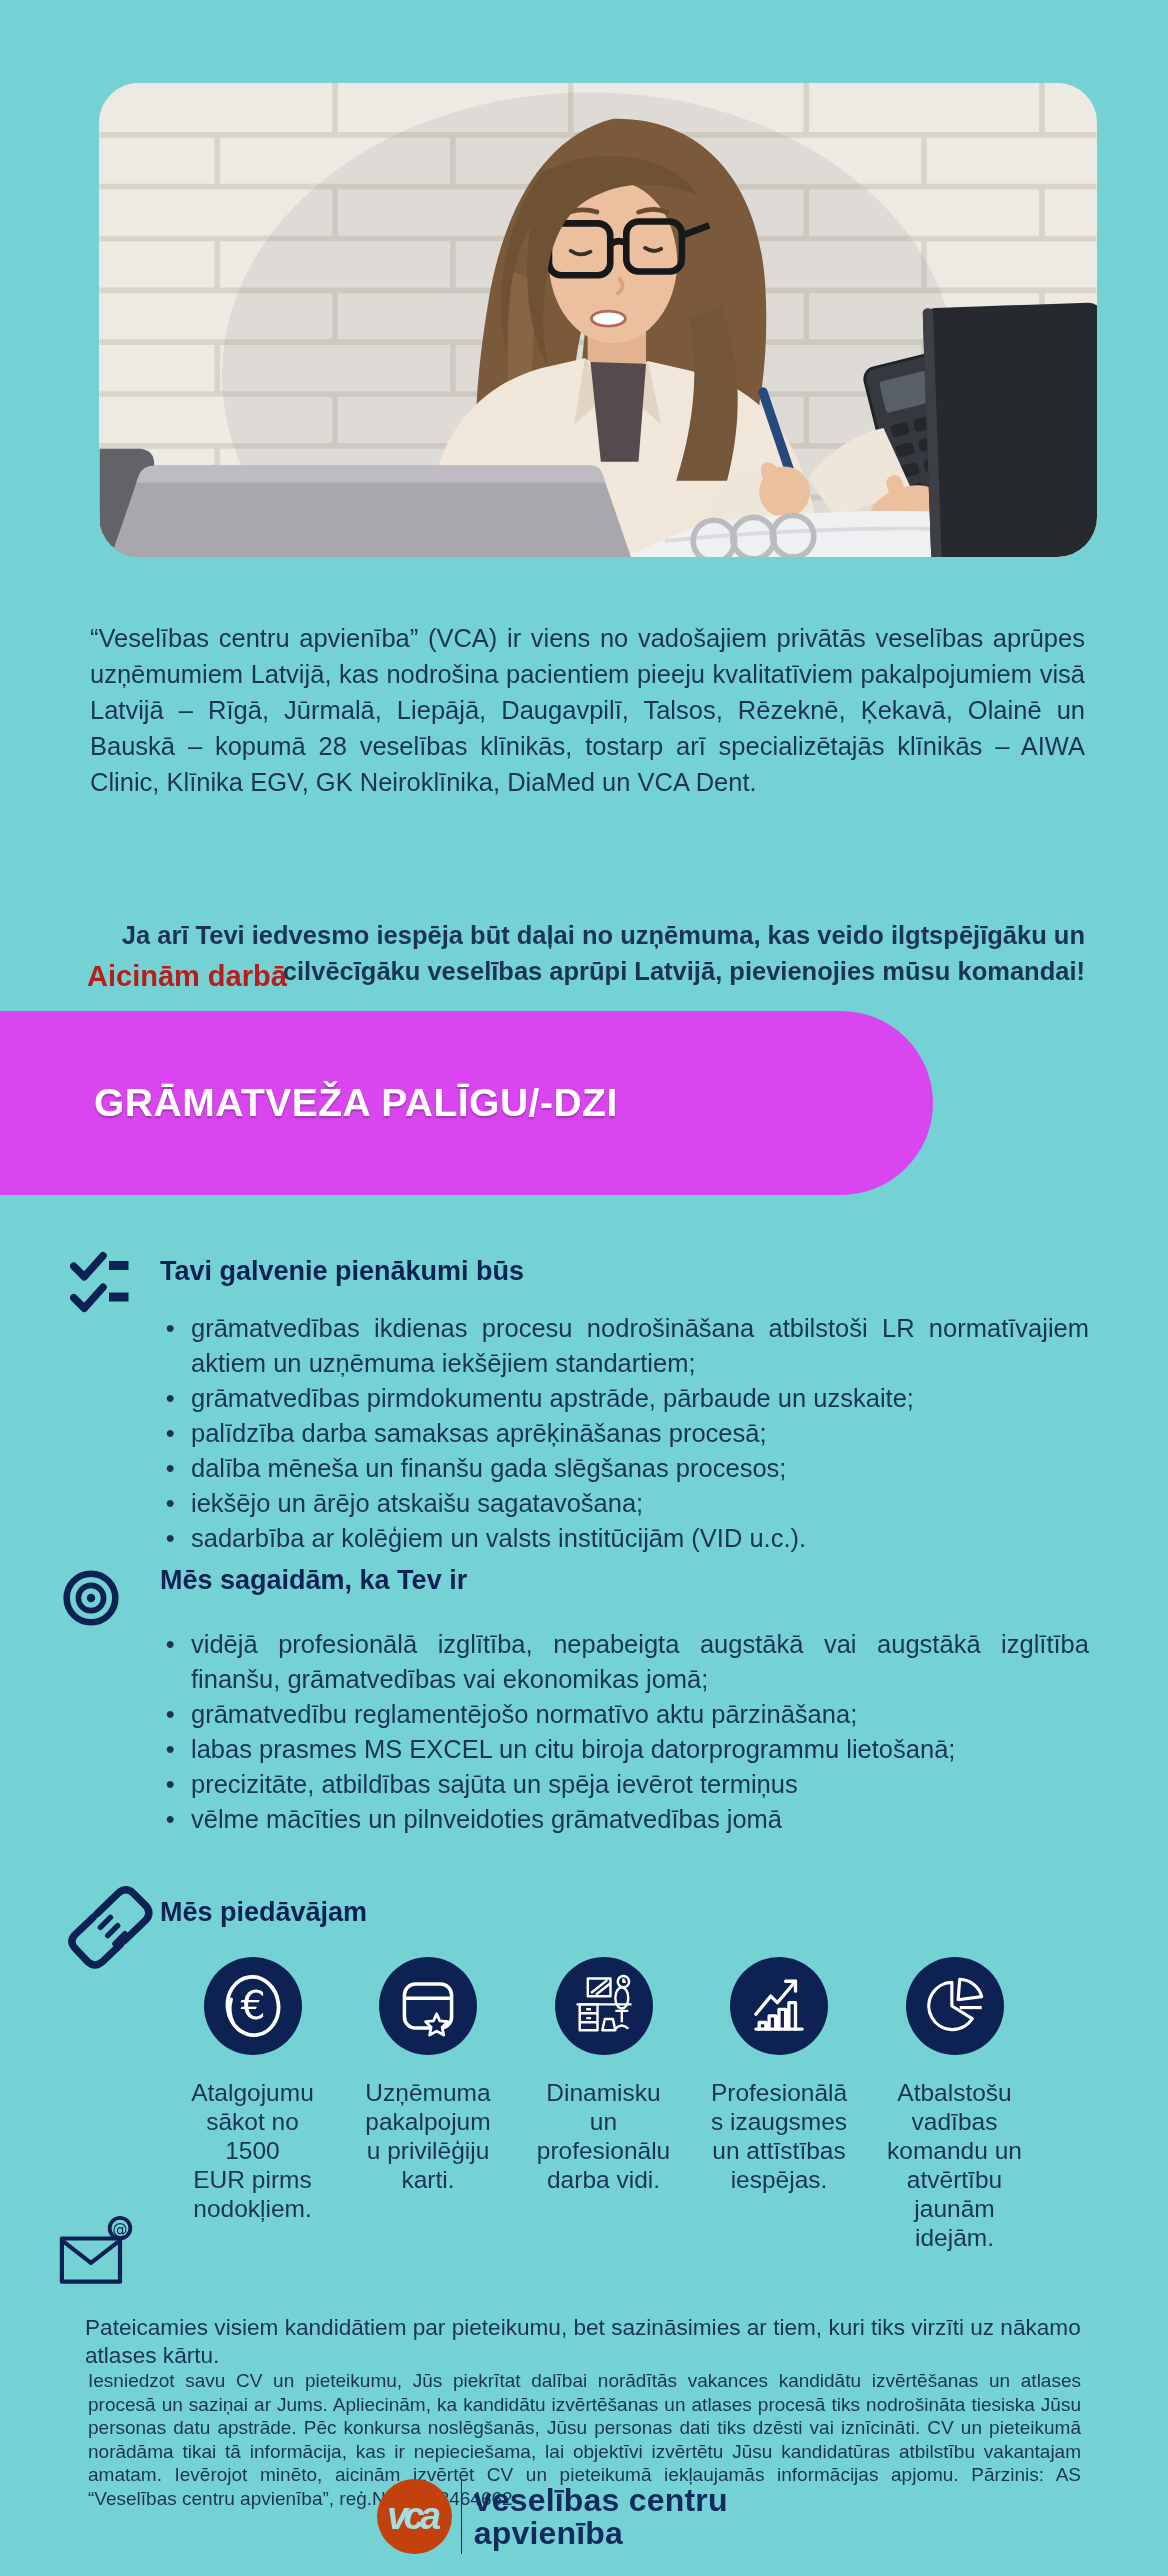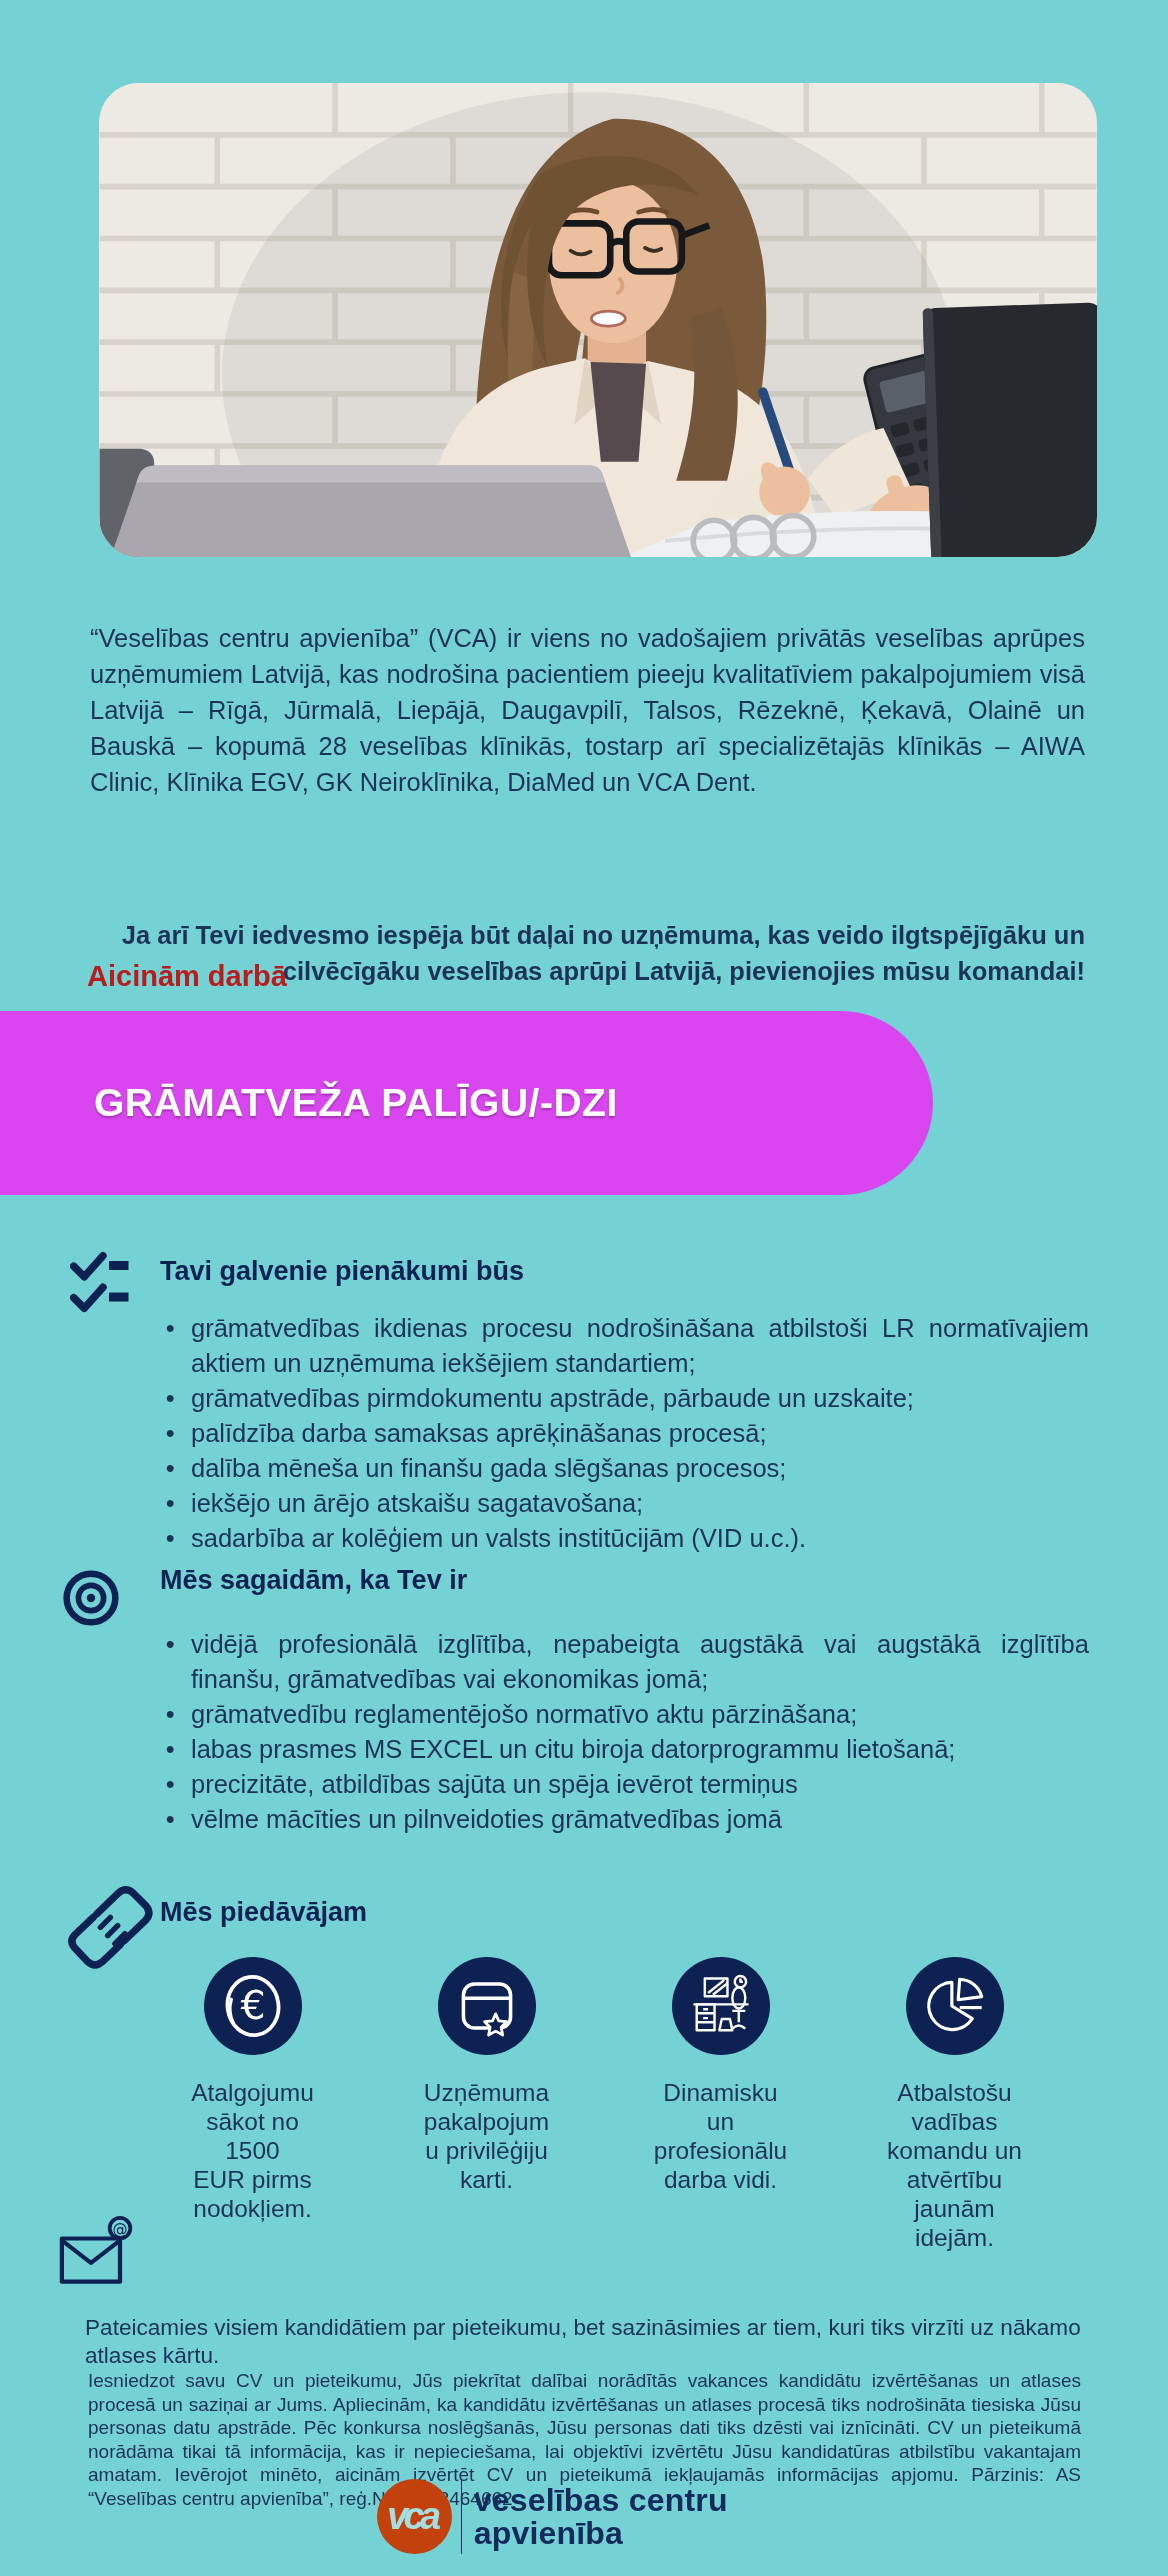--- a/index.html
+++ b/index.html
@@ -295,20 +295,34 @@
           <path d="M56,50 h16 M64,50 v14 M56,72 q8,-8 16,0"></path>
         </svg>
       </div>
       <div class="cap">Dinamisku
 un
 profesionālu
 darba vidi.</div>
     </div>
     <div class="benefit">
       <div class="bubble">
+        <svg width="66" height="70" viewBox="0 0 80 84" fill="none" stroke="#FFFFFF" stroke-width="4" stroke-linejoin="round" stroke-linecap="round">
+          <path d="M12,70 H68"></path>
+          <path d="M16,70 v-8 h8 v8 M28,70 v-16 h8 v16 M40,70 v-24 h8 v24 M52,70 v-32 h8 v32"></path>
+          <path d="M12,52 L30,30 L38,38 L60,12"></path>
+          <path d="M48,12 h12 v12"></path>
+        </svg>
+      </div>
+      <div class="cap">Profesionālā
+s izaugsmes
+un attīstības
+iespējas.</div>
+    </div>
+    <div class="benefit">
+      <div class="bubble">
         <svg width="66" height="70" viewBox="0 0 84 84" fill="none" stroke="#FFFFFF" stroke-width="4" stroke-linejoin="round">
           <path d="M38,12 A30,30 0 1 0 64,58 L38,42 Z"></path>
           <path d="M46,34 L76,30 A30,30 0 0 0 48,8 Z"></path>
           <path d="M48,44 H76"></path>
         </svg>
       </div>
       <div class="cap">Atbalstošu
 vadības
 komandu un
 atvērtību

